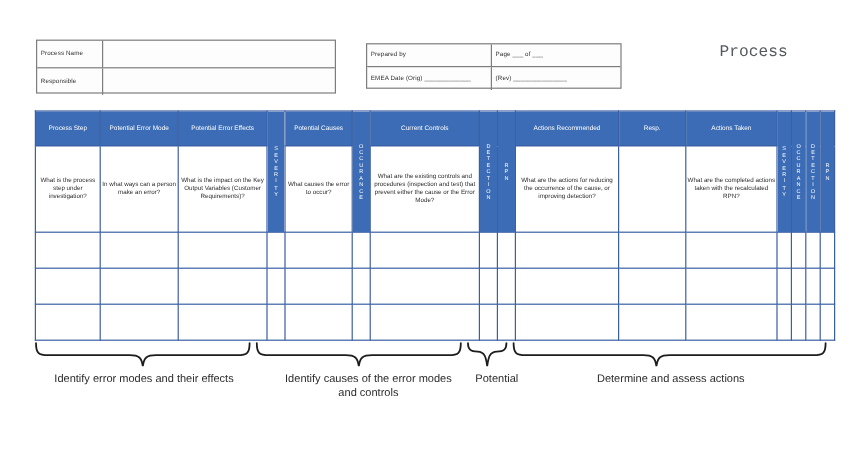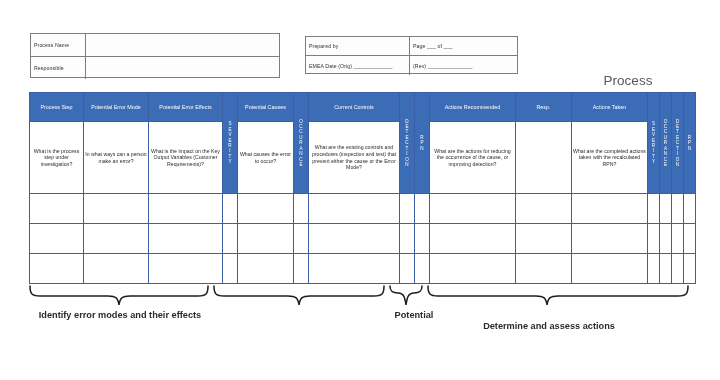--- a/index.html
+++ b/index.html
@@ -61,22 +61,21 @@
 
   .form-title {
     position: absolute;
     left: 548px;
     top: 36px;
     width: 160px;
     text-align: center;
     font-size: 13.5px;
     line-height: 17px;
     color: #555a5e;
-    font-family: Liberation Sans, sans-serif;
-    margin-top: 36px;
+    font-family: Liberation Mono, monospace;
   }
   .form-title span { display: block; }
 
   
   .table-wrap {
     position: absolute;
     left: 29px;
     top: 92px;
     width: 658px;
     height: 192px;
@@ -155,26 +154,25 @@
     top: 310px;
     width: 720px;
     height: 64px;
   }
   .caption {
     position: absolute;
     text-align: center;
     font-size: 9.2px;
     line-height: 11.6px;
     color: #2b2b2b;
-    font-weight: bold;
   }
   .cap-1 { left: 30px;  width: 180px; }
   .cap-2 { left: 232px; width: 150px; }
   .cap-3 { left: 378px; width: 72px;  }
-  .cap-4 { left: 458px; width: 182px; margin-top: 11px; }
+  .cap-4 { left: 468px; width: 182px; }
 </style>
 </head>
 <body>
 
 <div class="top-area">
 
   <div class="hdr-box hdr-box-left">
     <div class="hdr-row">
       <div class="hdr-cell hdr-label-left">Process Name</div>
       <div class="hdr-cell hdr-value-left"></div>
@@ -402,15 +400,16 @@
 
       <path d="M390,2 C390,7 392,9 398,9 C404,9 405,14 406,21 C407,14 408,9 414,9 C420,9 422,7 422,2"></path>
 
       <path d="M428,2 C428,10 430,12 438,12 L536,12 C544,12 546,14 547,21 C548,14 550,12 558,12 L678,12 C686,12 688,10 688,2"></path>
     </g>
   </svg>
 </div>
 
 <div class="captions">
   <div class="caption cap-1">Identify error modes and their effects</div>
+  <div class="caption cap-2">Identify causes of the error modes and controls</div>
   <div class="caption cap-3">Potential</div>
   <div class="caption cap-4">Determine  and assess actions</div>
 </div>
 
 </body></html>

